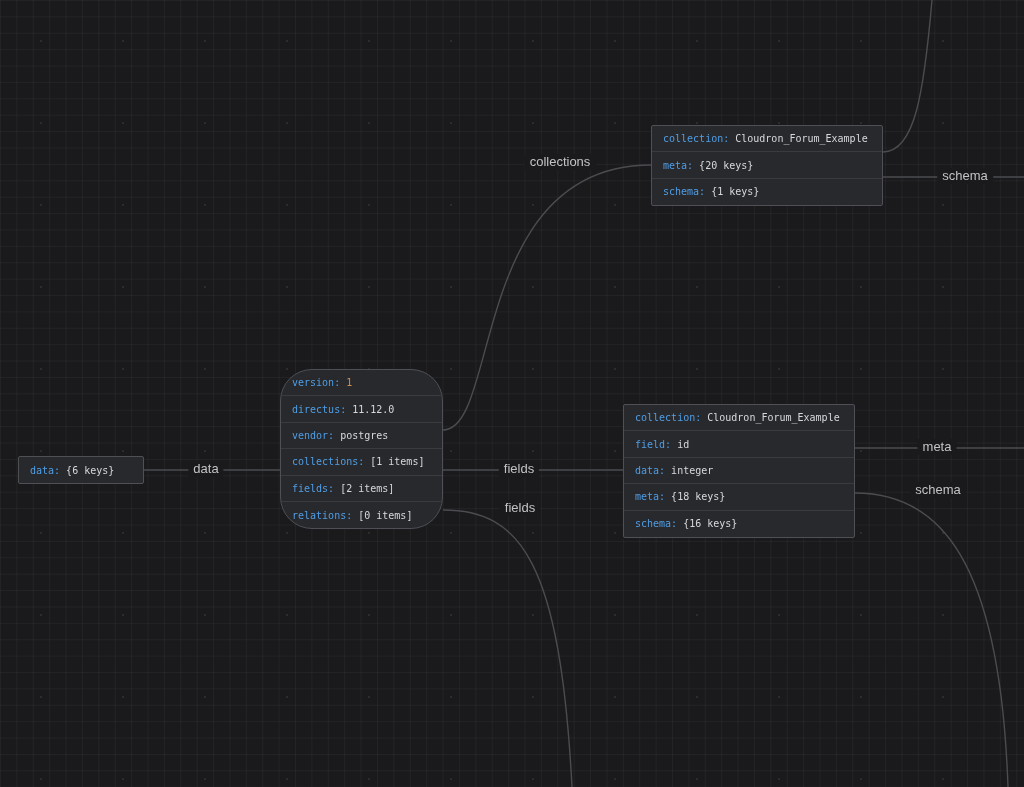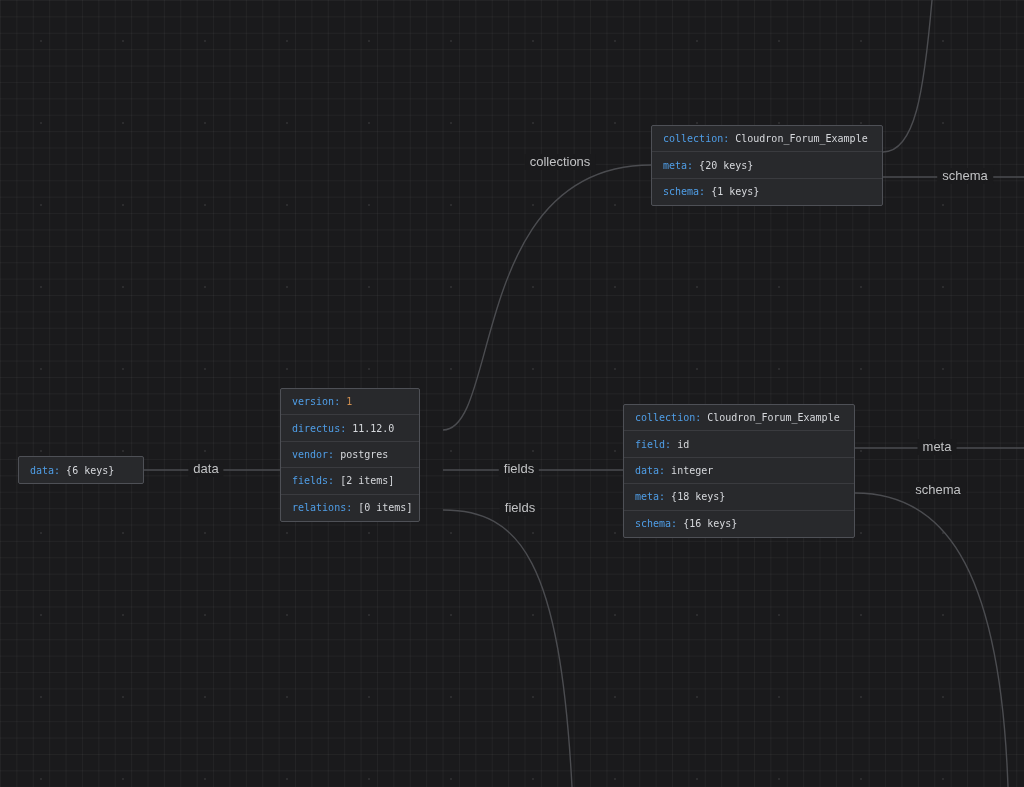--- a/index.html
+++ b/index.html
@@ -90,32 +90,36 @@
     <div class="edge-label" style="left: 520px; top: 508px;">fields</div>
     <div class="edge-label" style="left: 965px; top: 176px;">schema</div>
     <div class="edge-label" style="left: 937px; top: 447px;">meta</div>
     <div class="edge-label" style="left: 938px; top: 490px;">schema</div>
     <div class="node" style="left: 18px; top: 456px; width: 126px;">
       <div class="node-row">
         <span class="k">data:</span>
         <span class="v object">{6 keys}</span>
       </div>
     </div>
-    <div class="node" style="left: 280px; top: 388px; width: 140px;">
+    <div class="node" style="left: 280px; top: 369px; width: 163px; border-radius: 32px;">
       <div class="node-row">
         <span class="k">version:</span>
         <span class="v number">1</span>
       </div>
       <div class="node-row">
         <span class="k">directus:</span>
         <span class="v string">11.12.0</span>
       </div>
       <div class="node-row">
         <span class="k">vendor:</span>
         <span class="v string">postgres</span>
+      </div>
+      <div class="node-row">
+        <span class="k">collections:</span>
+        <span class="v array">[1 items]</span>
       </div>
       <div class="node-row">
         <span class="k">fields:</span>
         <span class="v array">[2 items]</span>
       </div>
       <div class="node-row">
         <span class="k">relations:</span>
         <span class="v array">[0 items]</span>
       </div>
     </div>

